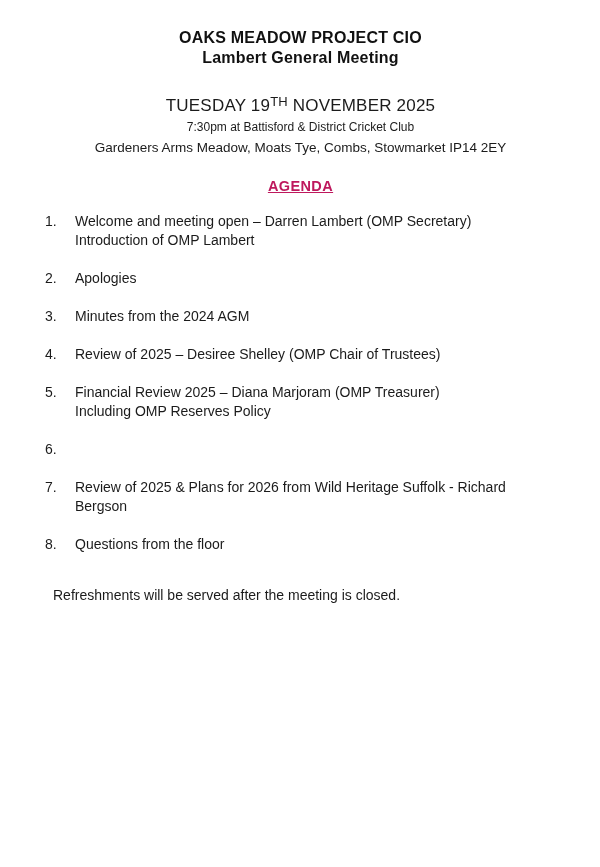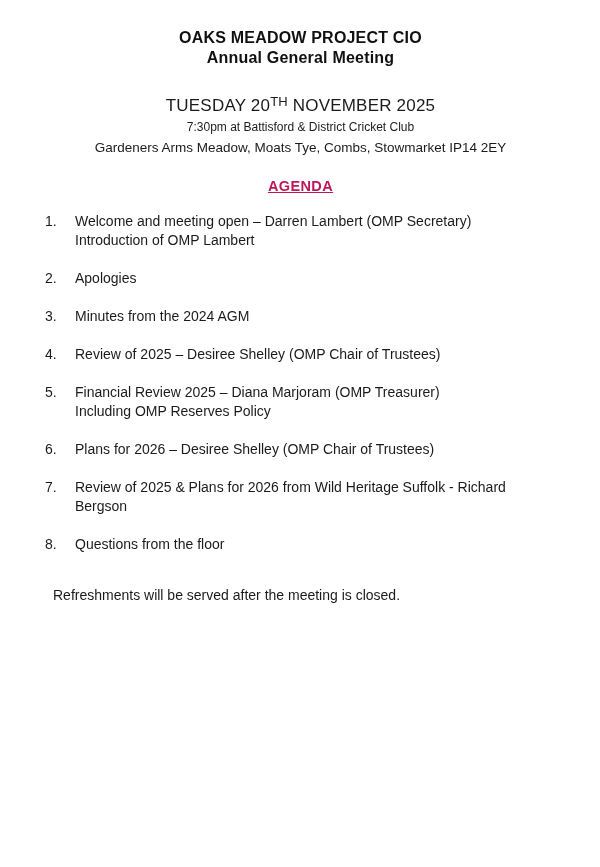--- a/index.html
+++ b/index.html
@@ -86,23 +86,23 @@
     line-height: 19px;
   }
 </style>
 </head>
 <body>
 
 <div class="page">
 
   <header class="doc-header">
     <div class="org-name">OAKS MEADOW PROJECT CIO</div>
-    <div class="meeting-title">Annual General Meeting</div>
+    <div class="meeting-title">Lambert General Meeting</div>
 
-    <div class="date-line"><span>TUESDAY 20</span><sup>TH</sup><span> NOVEMBER 2025</span></div>
+    <div class="date-line"><span>TUESDAY 19</span><sup>TH</sup><span> NOVEMBER 2025</span></div>
 
     <div class="time-venue">7:30pm at Battisford &amp; District Cricket Club</div>
     <div class="address">Gardeners Arms Meadow, Moats Tye, Combs, Stowmarket IP14 2EY</div>
 
     <div class="agenda-heading">AGENDA</div>
   </header>
 
   <ol class="agenda-list">
 
     <li class="agenda-item">
@@ -138,21 +138,20 @@
       <span class="item-number">5.</span>
       <span class="item-text">
         <span class="item-line">Financial Review 2025 – Diana Marjoram (OMP Treasurer)</span>
         <span class="item-line">Including OMP Reserves Policy</span>
       </span>
     </li>
 
     <li class="agenda-item">
       <span class="item-number">6.</span>
       <span class="item-text">
-        <span class="item-line">Plans for 2026 – Desiree Shelley (OMP Chair of Trustees)</span>
       </span>
     </li>
 
     <li class="agenda-item">
       <span class="item-number">7.</span>
       <span class="item-text">
         <span class="item-line">Review of 2025 &amp; Plans for 2026 from Wild Heritage Suffolk - Richard</span>
         <span class="item-line">Bergson</span>
       </span>
     </li>

